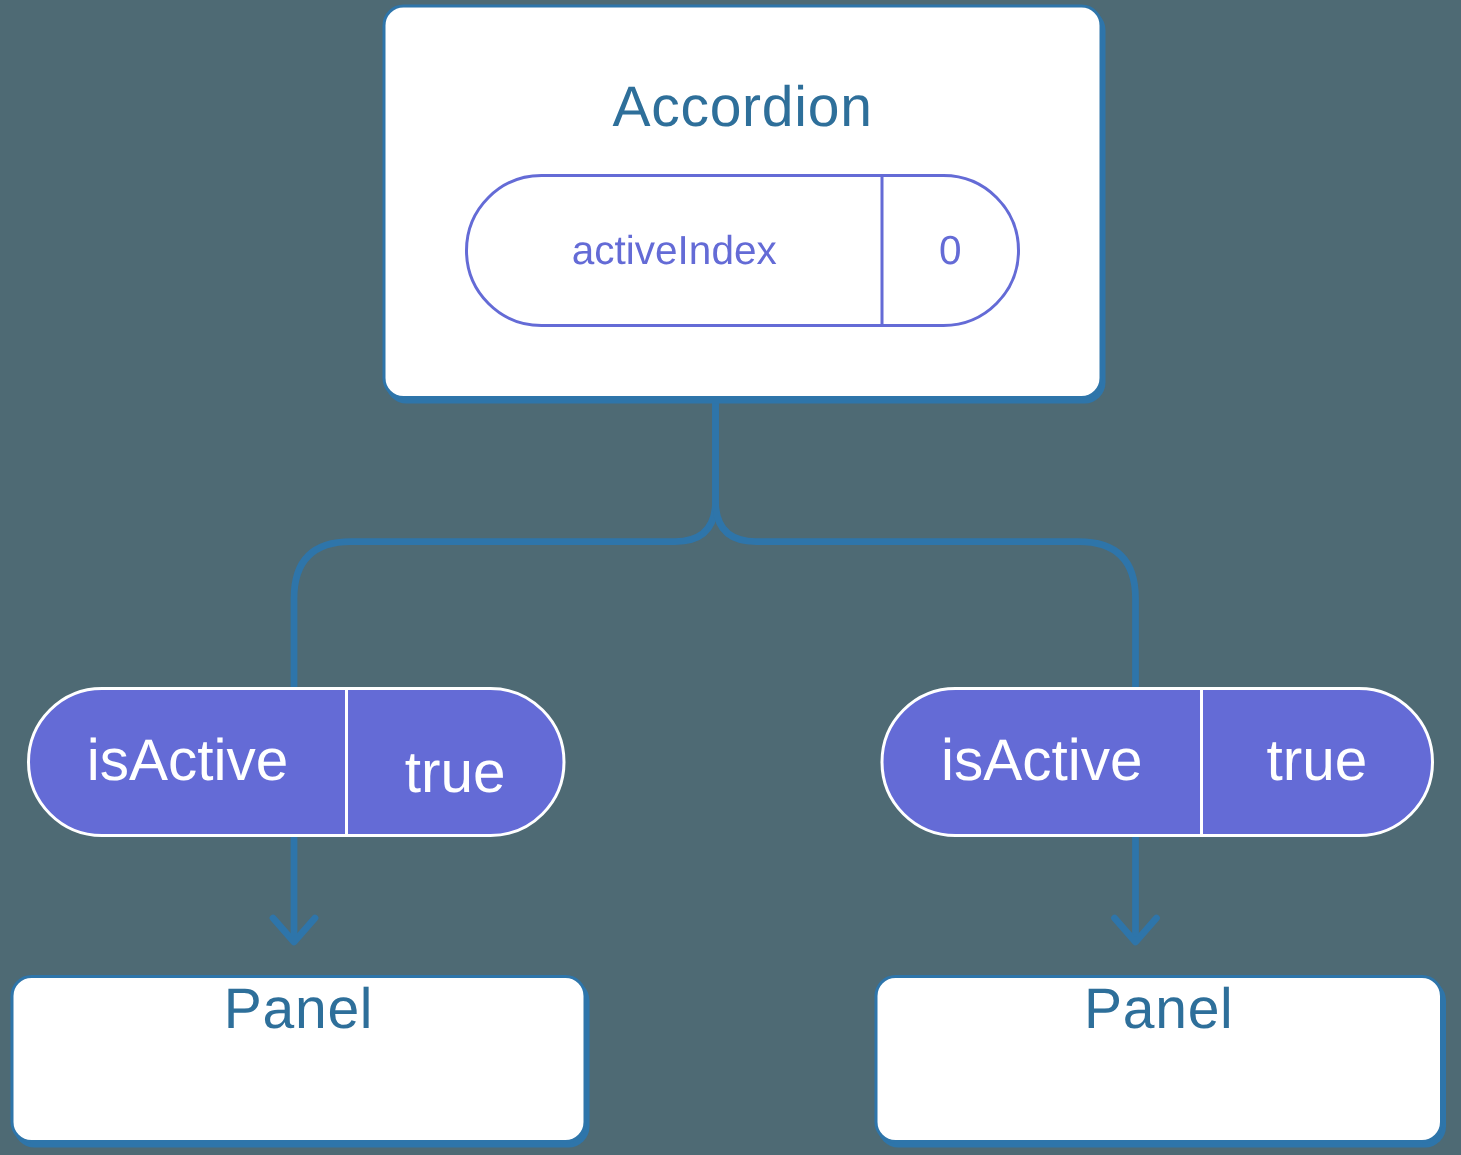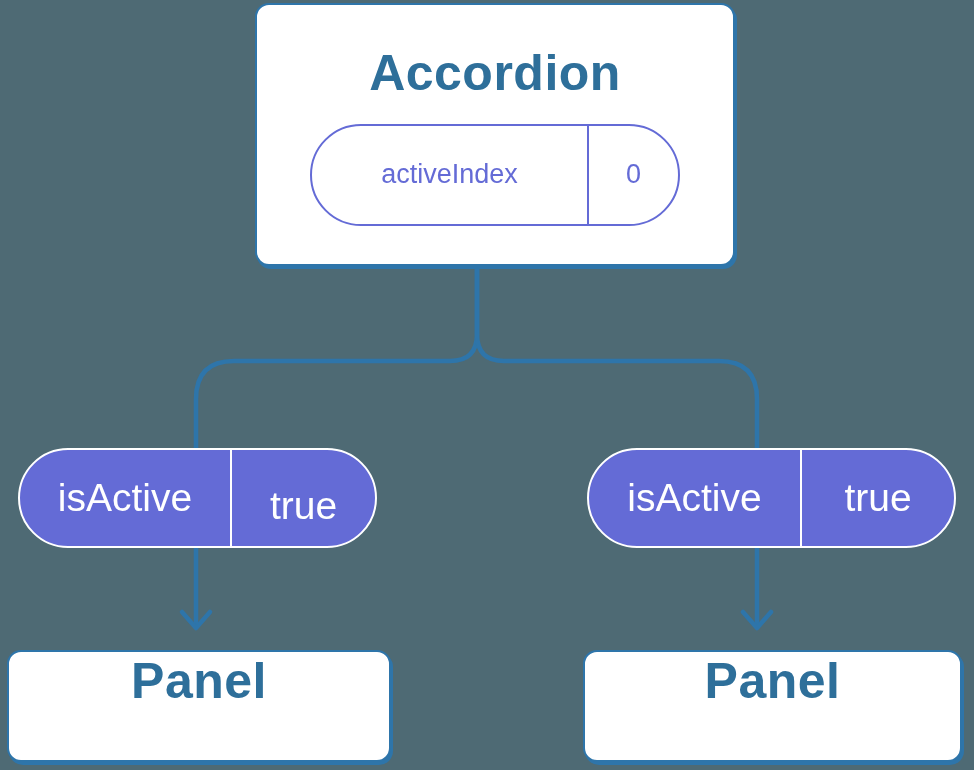--- a/index.html
+++ b/index.html
@@ -46,22 +46,22 @@
     left: 255px; top: 3px;
     width: 480px; height: 263px;
     display: flex;
     flex-direction: column;
     align-items: center;
     justify-content: center;
     gap: 22px;
   }
 
   .node-title {
-    font-size: 50px;
-    font-weight: 700;
+    font-size: 38px;
+    font-weight: 400;
     color: var(--title-color);
     letter-spacing: 0.5px;
   }
 
   .state-pill {
     width: 370px; height: 102px;
     background: #ffffff;
     border: 2px solid var(--purple);
     border-radius: 51px;
     display: flex;
@@ -76,21 +76,21 @@
     justify-content: center;
   }
   .state-pill .pill-name {
     width: 277px;
     border-right: 2px solid var(--purple);
   }
   .state-pill .pill-value { flex: 1; }
 
   .prop-pill {
     position: absolute;
-    top: 448px;
+    top: 458px;
     height: 100px;
     background: var(--purple);
     border: 2.5px solid #ffffff;
     border-radius: 50px;
     display: flex;
     align-items: stretch;
     color: #ffffff;
     font-size: 39px;
     overflow: hidden;
   }

